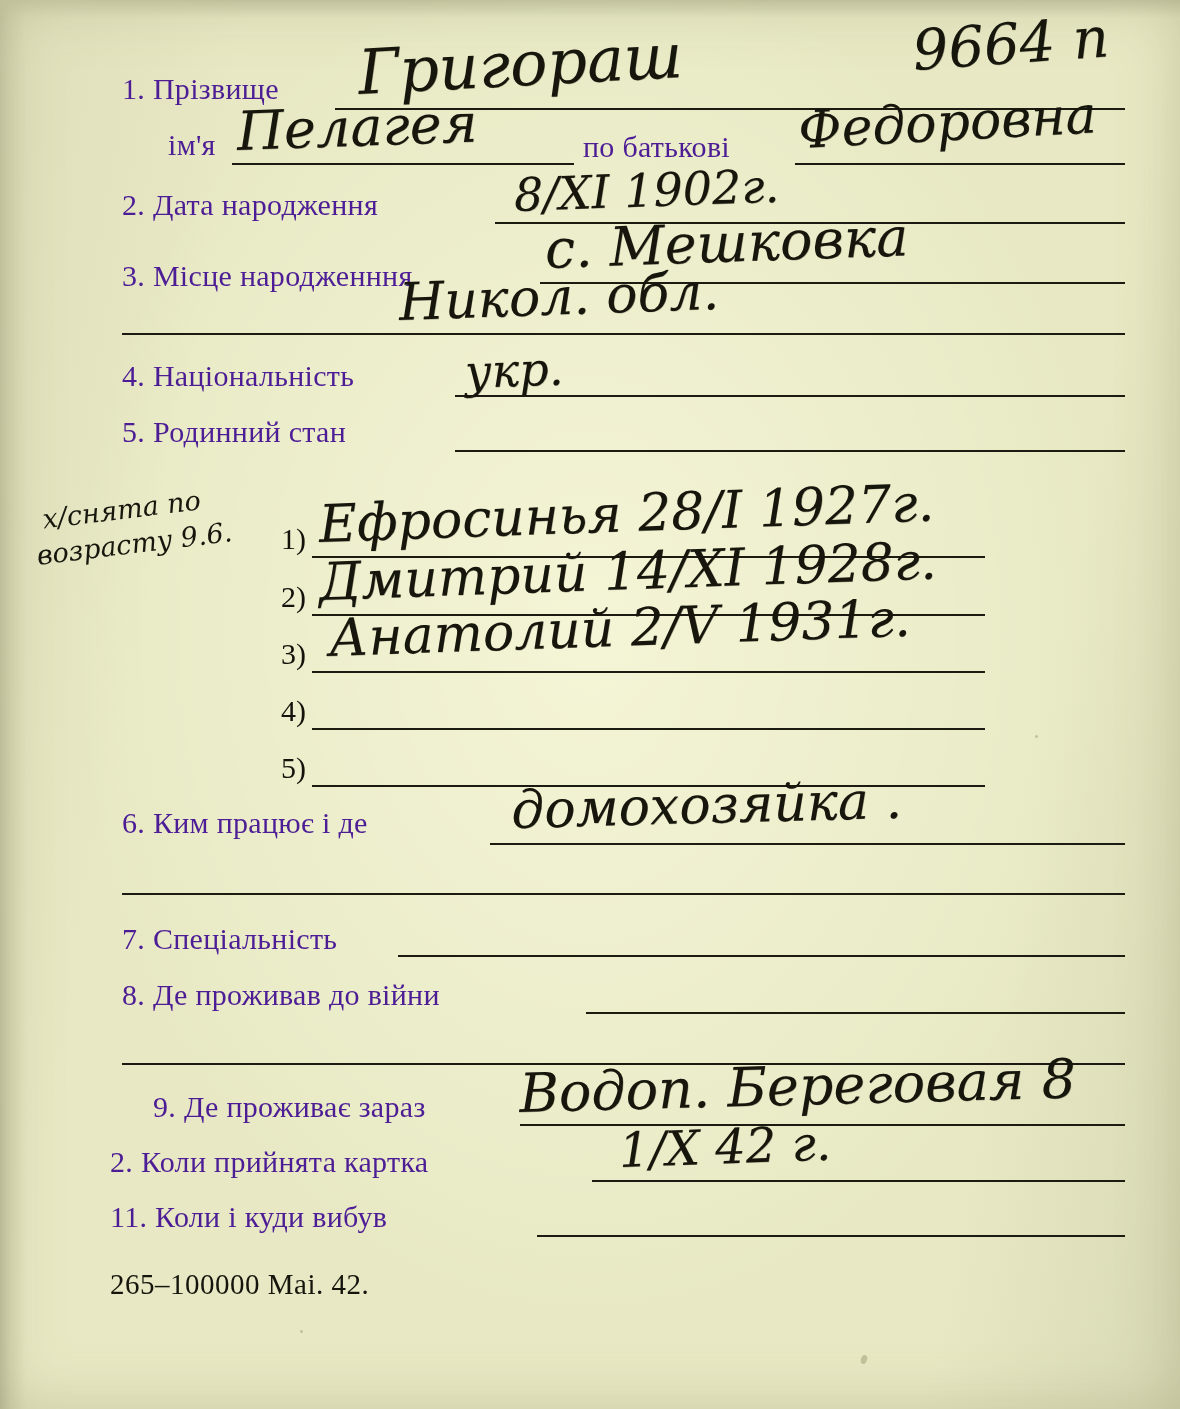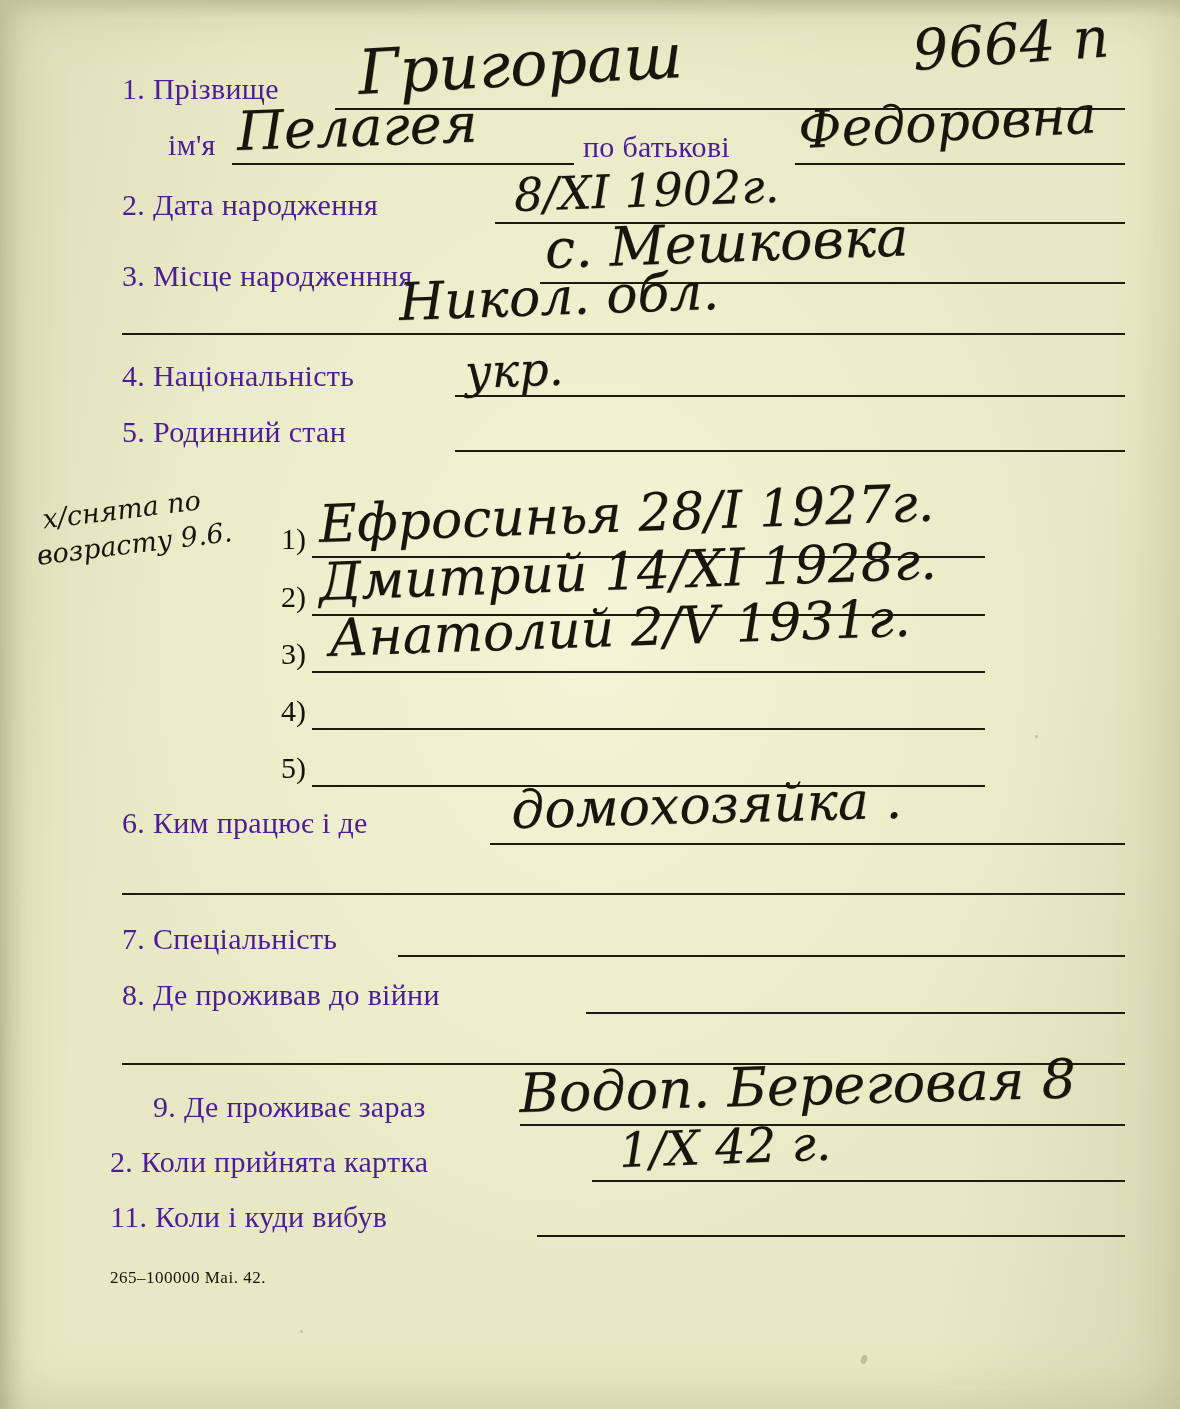--- a/index.html
+++ b/index.html
@@ -84,21 +84,21 @@
     z-index: 6;
     font-weight: 500;
   }
   .hand.ink {
     color: #16160d;
     text-shadow: 0.4px 0.4px 0 rgba(20,20,10,0.35);
   }
   .footer {
     position: absolute;
     font-family: "Liberation Serif", serif;
-    font-size: 17px;
+    font-size: 29px;
     letter-spacing: 0.5px;
     color: #15150d;
     z-index: 5;
   }
   .small-note {
     position: absolute;
     font-family: "DejaVu Serif", serif;
     font-style: italic;
     font-size: 25px;
     color: #16160d;

